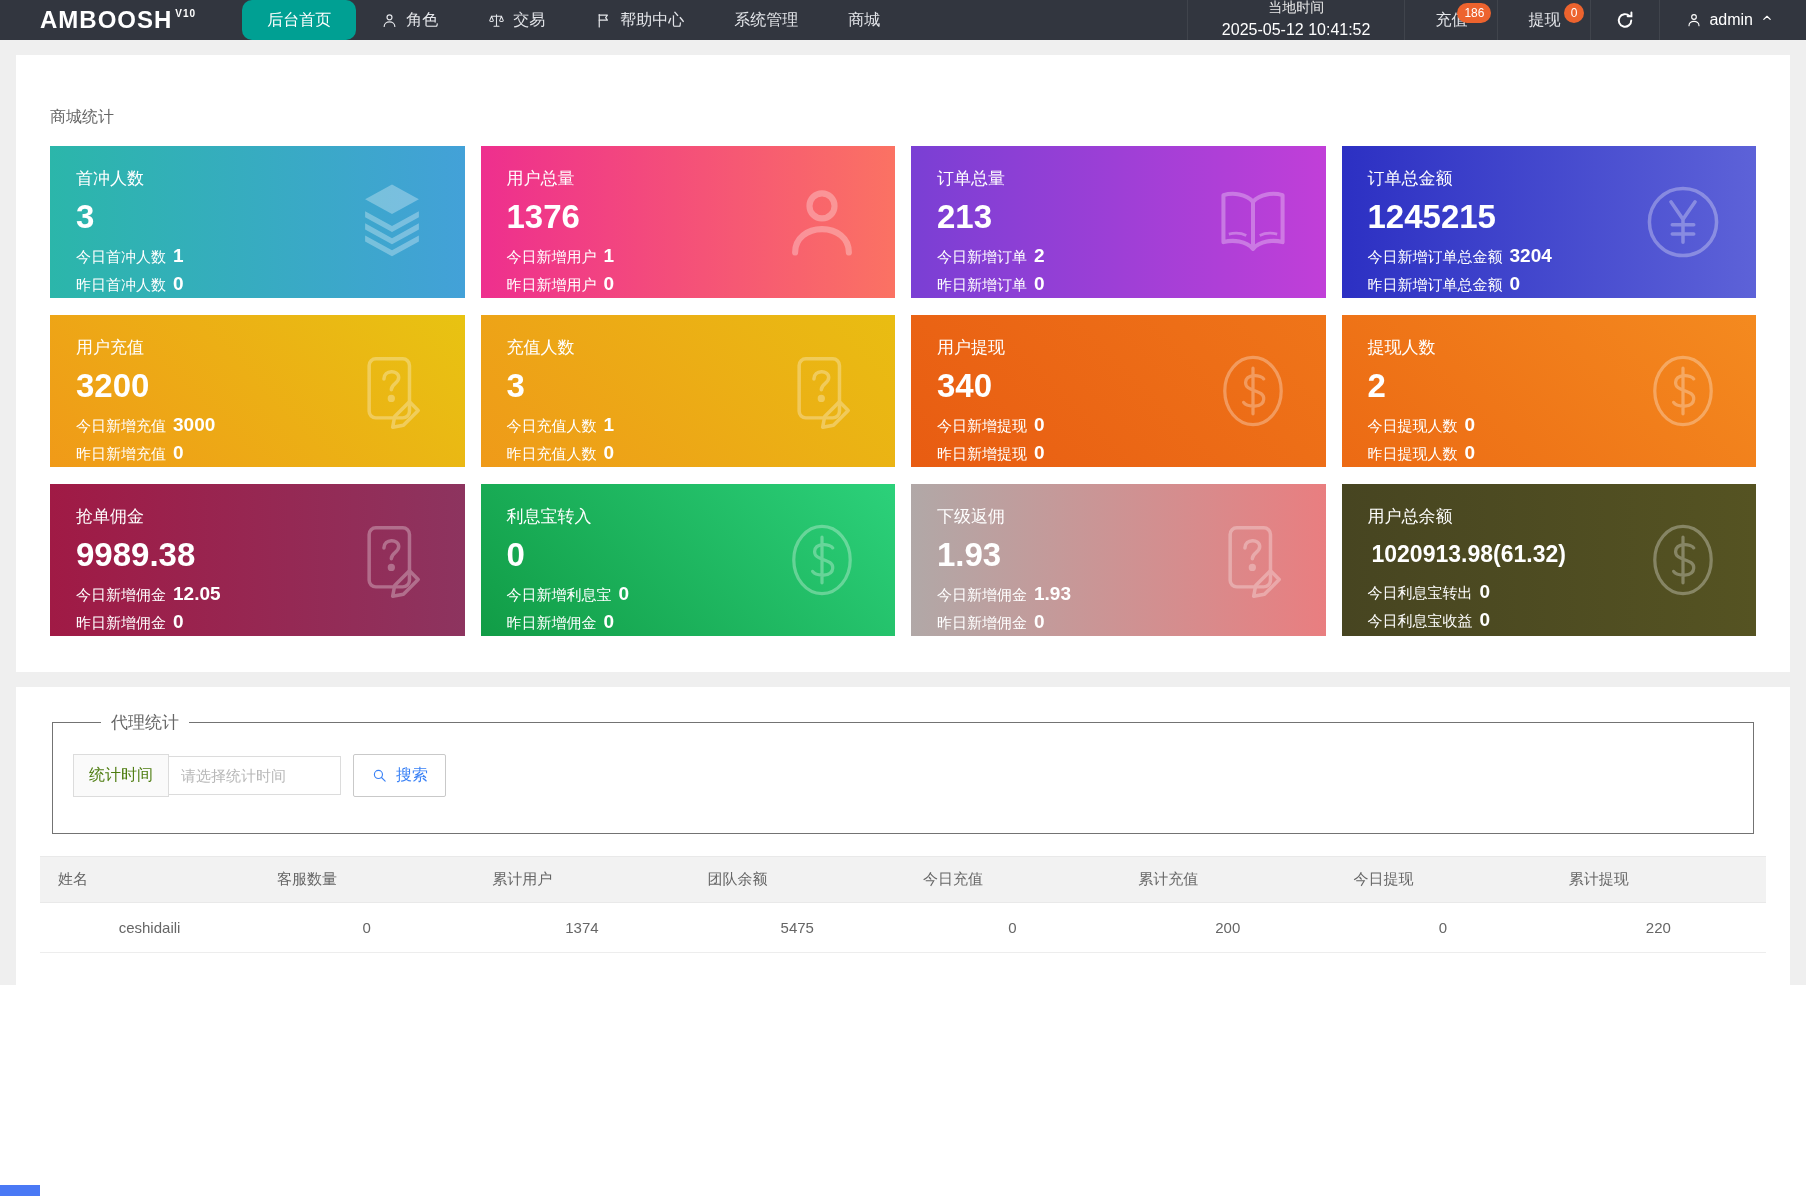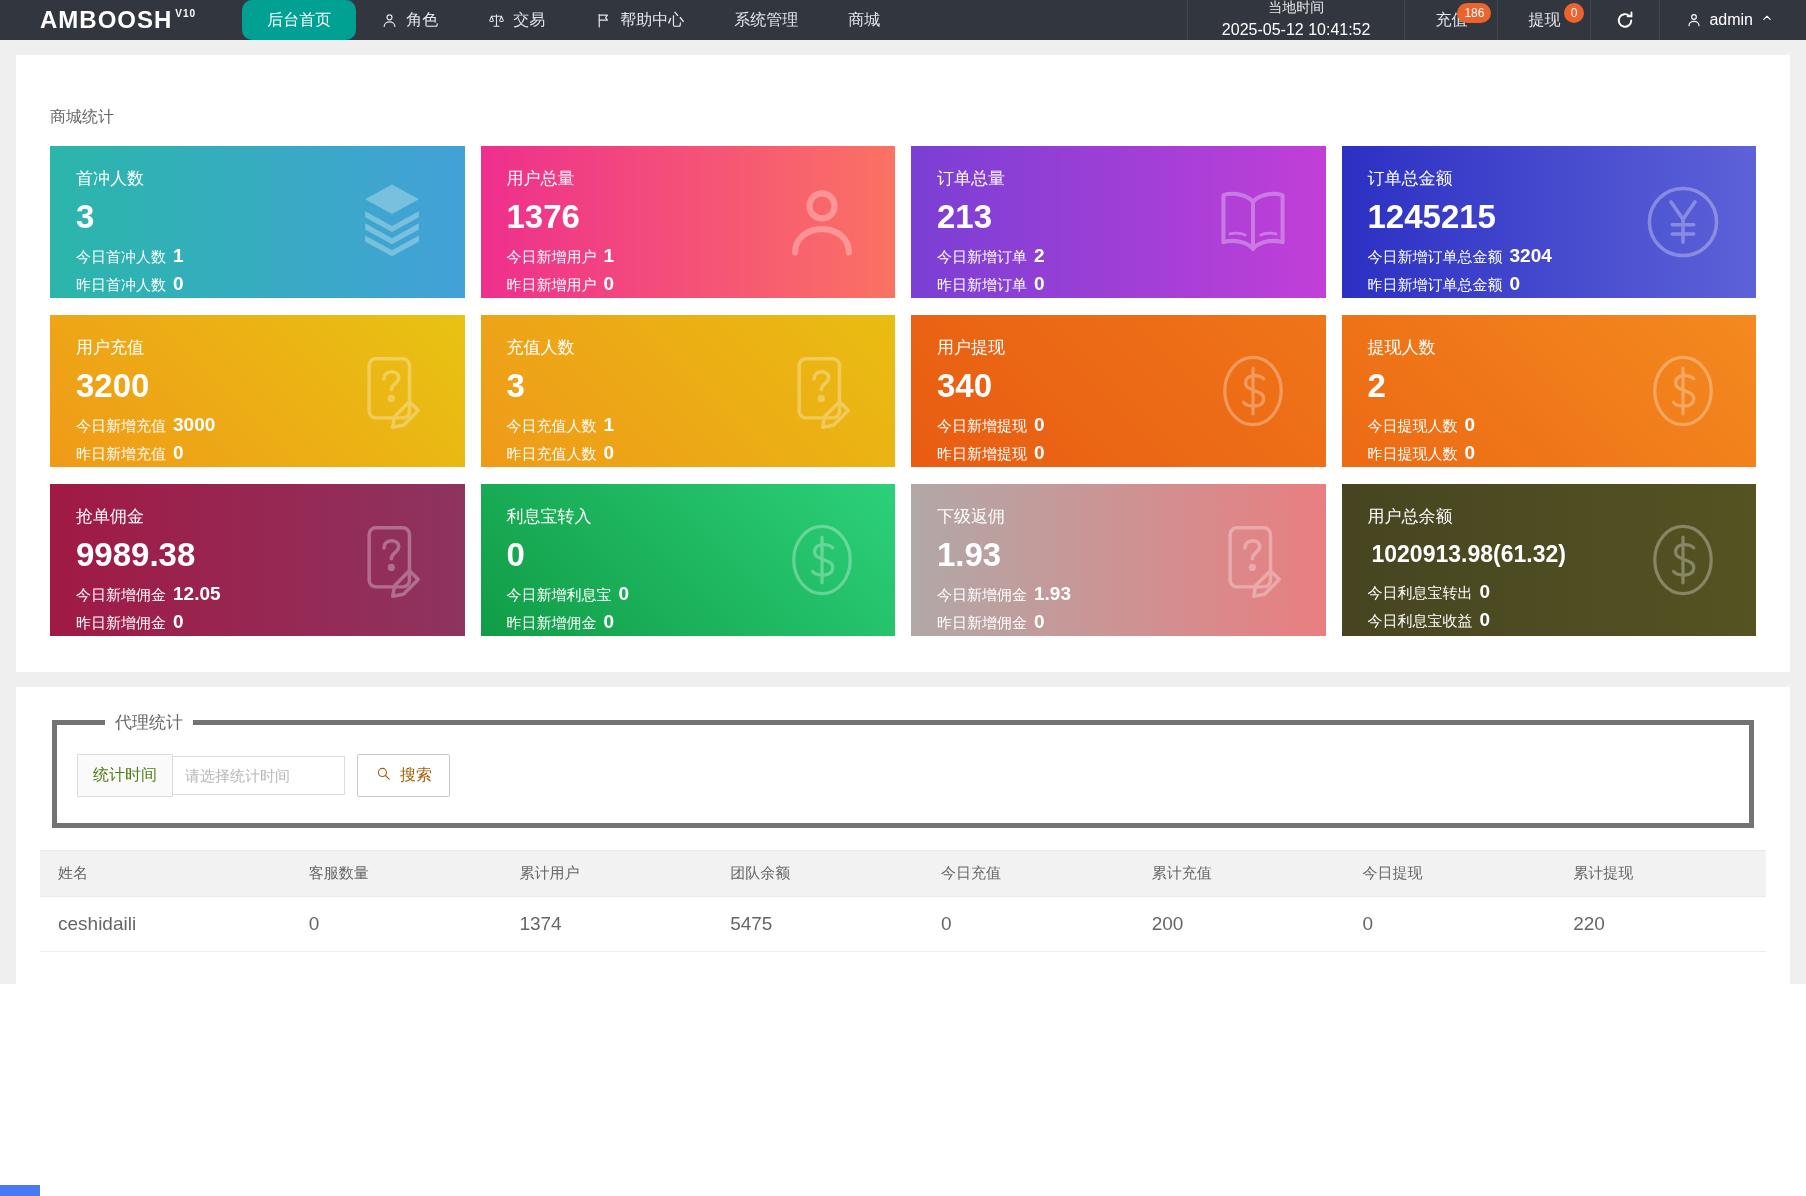--- a/index.html
+++ b/index.html
@@ -38,33 +38,33 @@
   .stat-card{ position:relative; height:152px; color:#fff; padding:21px 26px; overflow:hidden; }
   .card-title{ font-size:17px; }
   .card-value{ font-size:33px; font-weight:bold; margin:8px 0 9px; }
   .card-value.small{ font-size:23px; margin:13px 4px 13px; }
   .card-line{ font-size:15px; margin-top:6px; }
   .card-line b{ font-size:19px; margin-left:7px; }
   .card-icon{ position:absolute; right:30px; top:50%; transform:translateY(-50%); opacity:.3; color:#fff; }
   .card-icon svg{ width:86px; height:86px; display:block; }
 
   .agent-panel{ margin-top:15px; padding:20px 24px 32px; }
-  fieldset{ border:5px solid #737373; margin:4px 12px 22px; padding:20px 20px 26px; }
+  fieldset{ border:1px solid #737373; margin:4px 12px 22px; padding:20px 20px 36px; }
   legend{ font-size:17px; color:#666; padding:0 10px; margin-left:28px; }
   .filter-row{ display:flex; align-items:center; }
   .filter-label{ border:1px solid #dcdcdc; background:#fafafa; color:#4d7c0f; font-size:16px; padding:10px 15px; white-space:nowrap; }
   .filter-input{ border:1px solid #dcdcdc; border-left:none; padding:10px 12px; font-size:15px; width:172px; outline:none; color:#333; font-family:"Liberation Sans",sans-serif; }
   .filter-input::placeholder{ color:#b8b8b8; }
-  .search-btn{ margin-left:12px; display:flex; gap:8px; border:1px solid #c9c9c9; background:#fff; color:#a16207; font-size:16px; padding:10px 17px; border-radius:2px; cursor:pointer; font-family:"Liberation Sans",sans-serif; }
+  .search-btn{ margin-left:12px; display:flex; align-items:center; gap:8px; border:1px solid #c9c9c9; background:#fff; color:#3b82f6; font-size:16px; padding:10px 17px; border-radius:2px; cursor:pointer; font-family:"Liberation Sans",sans-serif; }
   .search-btn svg{ width:17px; height:17px; }
 
   table{ width:100%; border-collapse:collapse; }
   thead tr{ background:#f2f2f2; }
   th{ font-weight:normal; text-align:left; font-size:15px; color:#666; padding:13px 18px; border-top:1px solid #e9e9e9; border-bottom:1px solid #e9e9e9; }
-  td{ font-size:19px; color:#666; padding:16px 18px; border-bottom:1px solid #ededed; }
+  td{ font-size:15px; color:#666; padding:16px 18px; border-bottom:1px solid #ededed;text-align:center; }
 
   .bottom-blue{ position:fixed; left:0; bottom:0; width:40px; height:11px; background:var(--bottom-bar,#4a79f5); }
 </style>
 </head>
 <body>
 
 <header class="navbar">
   <div class="logo">
     <span>AMBOOSH</span>
     <sup>V10</sup>

